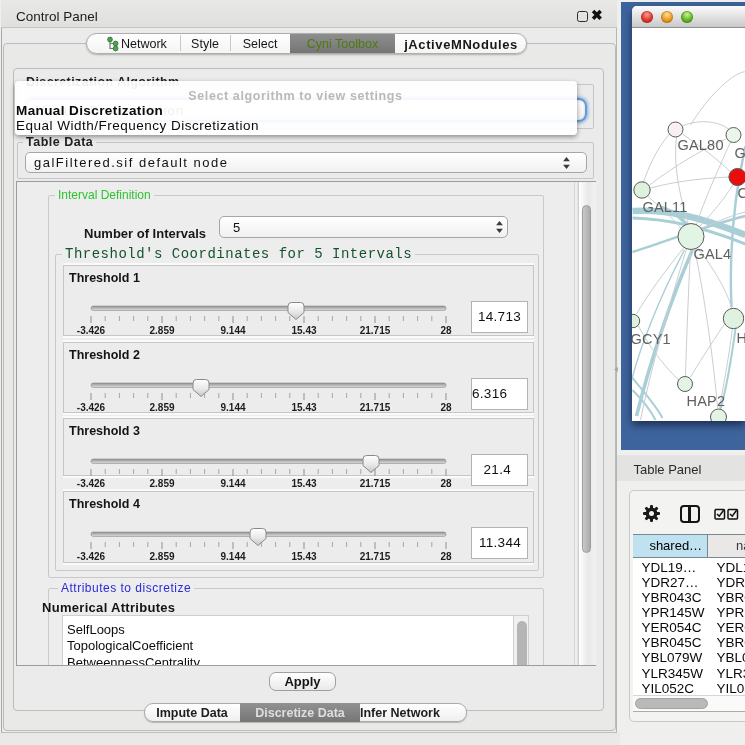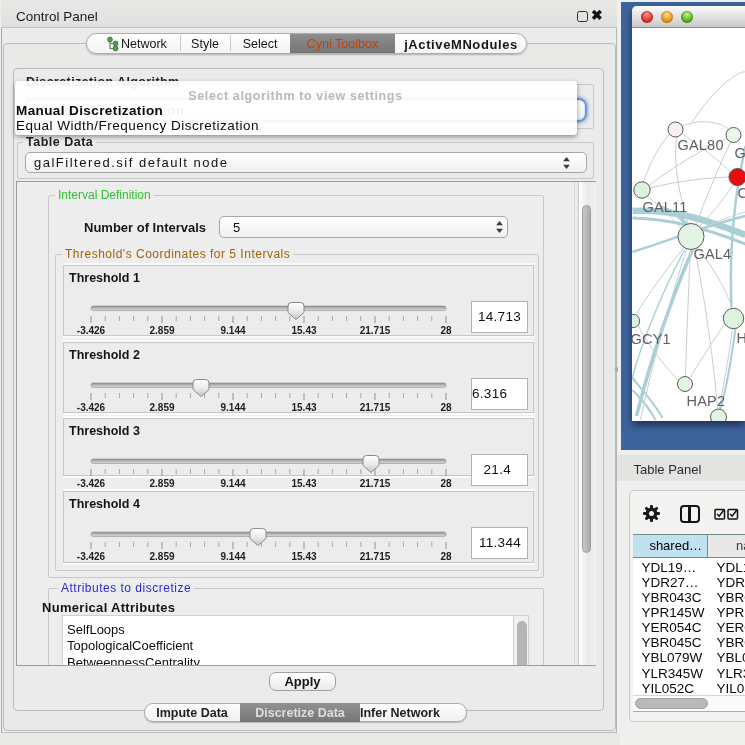--- a/index.html
+++ b/index.html
@@ -53,30 +53,30 @@
         </linearGradient>
   </defs>
     </svg>
 
   <div class="abs" style="left:556.5px;top:0;width:1px;height:483px;background:#d8d8d8;"></div>
   <div class="abs" style="left:559.5px;top:0;width:1px;height:483px;background:#e4e4e4;"></div>
 
   <div class="grp" style="left:31px;top:13px;width:494px;height:381px;border-color:#c9c9c9;"></div>
   <div class="gtitle" style="left:38px;top:7px;font-size:12px;color:#2fc22f;background:#ededed;">Interval Definition</div>
 
-  <div class="abs" style="left:67px;top:38px;font-size:13px;font-weight:bold;color:#181818;">Number of Intervals</div>
+  <div class="abs" style="left:67px;top:44px;font-size:13px;font-weight:bold;color:#181818;">Number of Intervals</div>
   <div class="abs" style="left:202px;top:34px;width:289px;height:22px;background:linear-gradient(#ffffff,#f0f0f0);border:1px solid #a6a6a6;border-radius:5px;box-sizing:border-box;"></div>
   <div class="abs" style="left:216px;top:38px;font-size:13px;color:#111;">5</div>
   <svg class="abs" style="left:478px;top:39px;" width="9" height="12">
       <path d="M4.5 0l3.4 4.2H1.1z" fill="#3a3a3a"></path>
       <path d="M4.5 12l3.4-4.2H1.1z" fill="#3a3a3a"></path>
     </svg>
 
   <div class="grp" style="left:38px;top:72px;width:482px;height:315px;border-color:#c9c9c9;"></div>
-  <div class="gtitle" style="left:45px;top:65.5px;font-size:12px;letter-spacing:0.5px;color:#a16207;background:#ededed;">Threshold's Coordinates for 5 Intervals</div>
+  <div class="gtitle" style="left:45px;top:65.5px;font-size:14px;letter-spacing:0.5px;color:#14532d;background:#ededed;font-family:Liberation Mono, monospace;">Threshold's Coordinates for 5 Intervals</div>
 
   <div class="abs" style="left:46px;top:83px;width:471px;height:71px;background:#ececec;border:1px solid #c6c6c6;box-shadow:0 2px 0 #fafafa,0 -2px 0 #fafafa;box-sizing:border-box;">
     <div class="abs" style="left:5px;top:5px;font-size:12.5px;font-weight:bold;color:#141414;">Threshold 1</div>
     <svg class="abs" style="left:0;top:0;" width="469" height="69">
       <rect x="27" y="40" width="355" height="4.5" rx="2.2" fill="url(#tg)" stroke="#8d8d8d" stroke-width="0.6"></rect>
       <path d="M27 50v7 M98 50v7 M169 50v7 M240 50v7 M311 50v7 M382 50v7" stroke="#8f8f8f" stroke-width="1"></path>
       <path d="M41.2 50v5 M55.4 50v5 M69.6 50v5 M83.8 50v5 M112.2 50v5 M126.4 50v5 M140.6 50v5 M154.8 50v5 M183.2 50v5 M197.4 50v5 M211.6 50v5 M225.8 50v5 M254.2 50v5 M268.4 50v5 M282.6 50v5 M296.8 50v5 M325.2 50v5 M339.4 50v5 M353.6 50v5 M367.8 50v5" stroke="#a6a6a6" stroke-width="1"></path>
       <g font-family="Liberation Sans, sans-serif" font-size="10" font-weight="bold" fill="#1c1c1c" text-anchor="middle">
         <text x="27" y="67.5">-3.426</text>
         <text x="98" y="67.5">2.859</text>
@@ -182,21 +182,21 @@
 <div class="abs" style="left:290px;top:33.5px;width:105px;height:19px;background:linear-gradient(#8e8e8e,#757575);"></div>
 <svg class="abs" style="left:107px;top:35.5px;" width="12" height="16">
   <path d="M3 4v9 M3 7.5h6 M3 12.5h6" stroke="#777" stroke-width="1.2" fill="none"></path>
   <circle cx="3" cy="3.5" r="2.4" fill="#4da64d" stroke="#2d6e2d" stroke-width="0.8"></circle>
   <circle cx="8.6" cy="7.5" r="2.4" fill="#4da64d" stroke="#2d6e2d" stroke-width="0.8"></circle>
   <circle cx="8.6" cy="12.5" r="2.4" fill="#4da64d" stroke="#2d6e2d" stroke-width="0.8"></circle>
 </svg>
 <div class="abs" style="left:121px;top:37px;font-size:12.5px;color:#141414;">Network</div>
 <div class="abs" style="left:180px;top:37px;width:50px;text-align:center;font-size:12.5px;color:#141414;">Style</div>
 <div class="abs" style="left:230px;top:37px;width:60px;text-align:center;font-size:12.5px;color:#141414;">Select</div>
-<div class="abs" style="left:290px;top:37px;width:105px;text-align:center;font-size:12.5px;color:#c2410c;">Cyni Toolbox</div>
+<div class="abs" style="left:290px;top:37px;width:105px;text-align:center;font-size:12.5px;color:#4d7c0f;">Cyni Toolbox</div>
 <div class="abs" style="left:395px;top:36.5px;width:132px;text-align:center;font-size:13px;font-weight:bold;letter-spacing:0.6px;color:#181818;">jActiveMNodules</div>
 
 <div class="abs" style="left:14.5px;top:80.5px;width:562px;height:54px;background:rgba(255,255,255,0.93);border-radius:4px;box-shadow:0 2px 5px rgba(0,0,0,0.4);"></div>
 <div class="abs" style="left:14.5px;top:88.5px;width:562px;text-align:center;font-size:12.5px;font-weight:bold;letter-spacing:0.6px;color:#b9b9b9;">Select algorithm to view settings</div>
 <div class="abs" style="left:16px;top:103px;font-size:13.5px;font-weight:bold;letter-spacing:0.4px;color:#0a0a0a;">Manual Discretization</div>
 <div class="abs" style="left:16px;top:117.5px;font-size:13.5px;letter-spacing:0.5px;color:#0a0a0a;">Equal Width/Frequency Discretization</div>
 
 <div class="abs" style="left:614px;top:367px;width:4px;height:5px;background:#a9a9a9;clip-path:polygon(0 50%,100% 0,100% 100%);"></div>
 
 <div class="abs" style="left:620.5px;top:1.5px;width:124.5px;height:448px;background:#3e649e;"></div>

